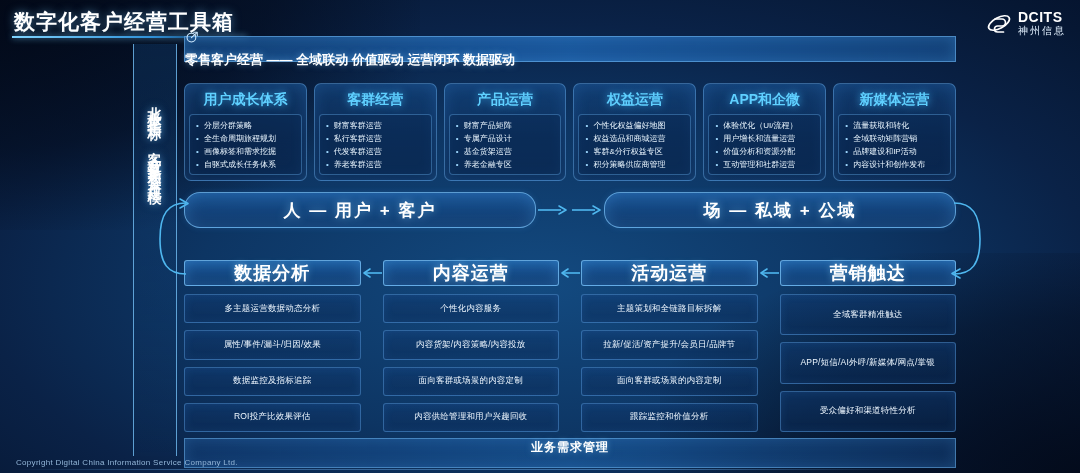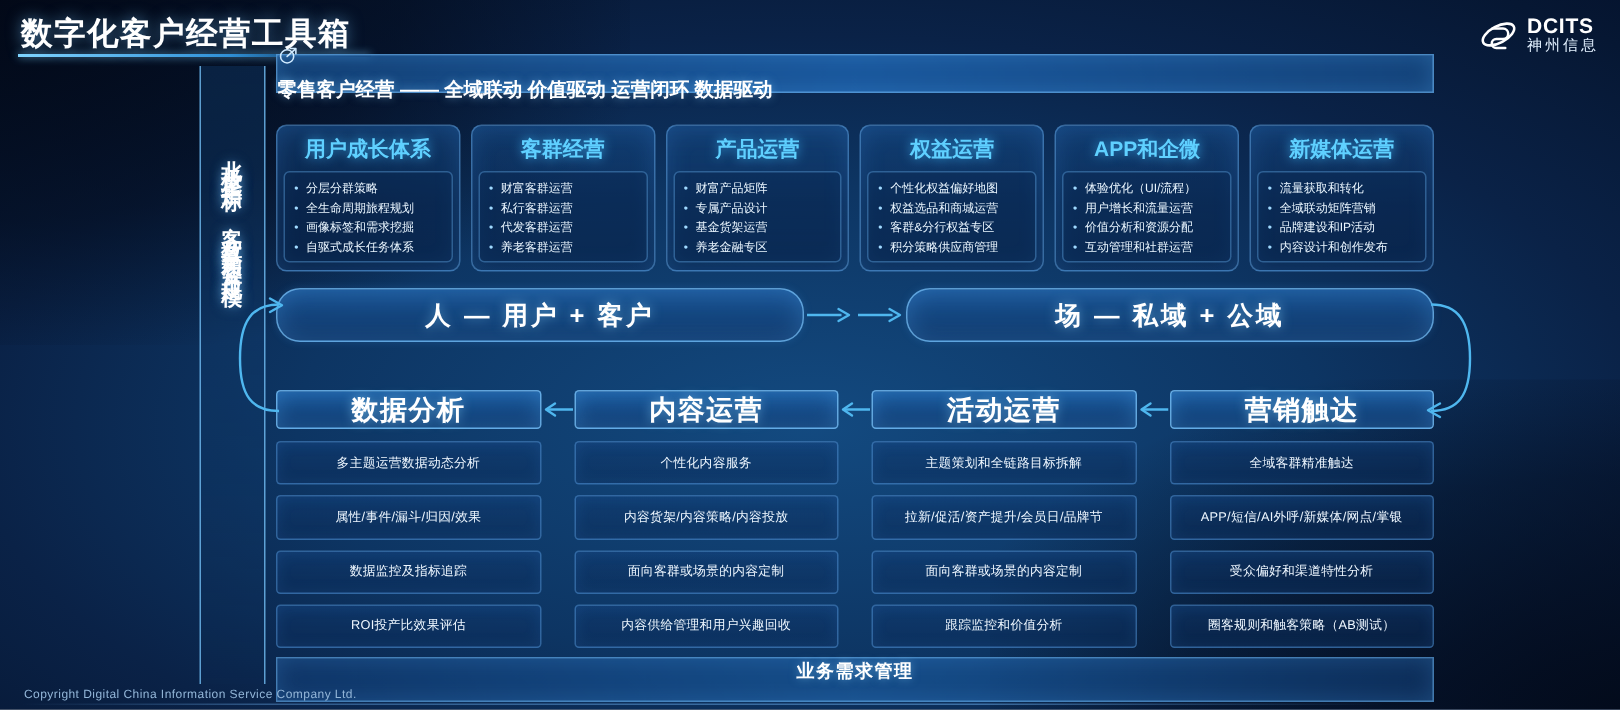--- a/index.html
+++ b/index.html
@@ -379,21 +379,20 @@
     <div class="grid-col">
       <div class="grid-cell">主题策划和全链路目标拆解</div>
       <div class="grid-cell">拉新/促活/资产提升/会员日/品牌节</div>
       <div class="grid-cell">面向客群或场景的内容定制</div>
       <div class="grid-cell">跟踪监控和价值分析</div>
     </div>
     <div class="grid-col">
       <div class="grid-cell">全域客群精准触达</div>
       <div class="grid-cell">APP/短信/AI外呼/新媒体/网点/掌银</div>
       <div class="grid-cell">受众偏好和渠道特性分析</div>
-      <div class="grid-cell">圈客规则和触客策略（AB测试）</div>
     </div>
   </div>
 
 <div class="bottom-bar">
   <span>业务需求管理</span>
 </div>
 
 <svg class="loops">
   <path d="M186 203 C 168 203, 160 214, 160 239 C 160 264, 168 274, 186 274" fill="none" stroke="#4fb7ef" stroke-width="1.6"></path>
   <path d="M180 199 L188 203.5 L180 208" fill="none" stroke="#4fb7ef" stroke-width="1.6" stroke-linecap="round" stroke-linejoin="round"></path>

